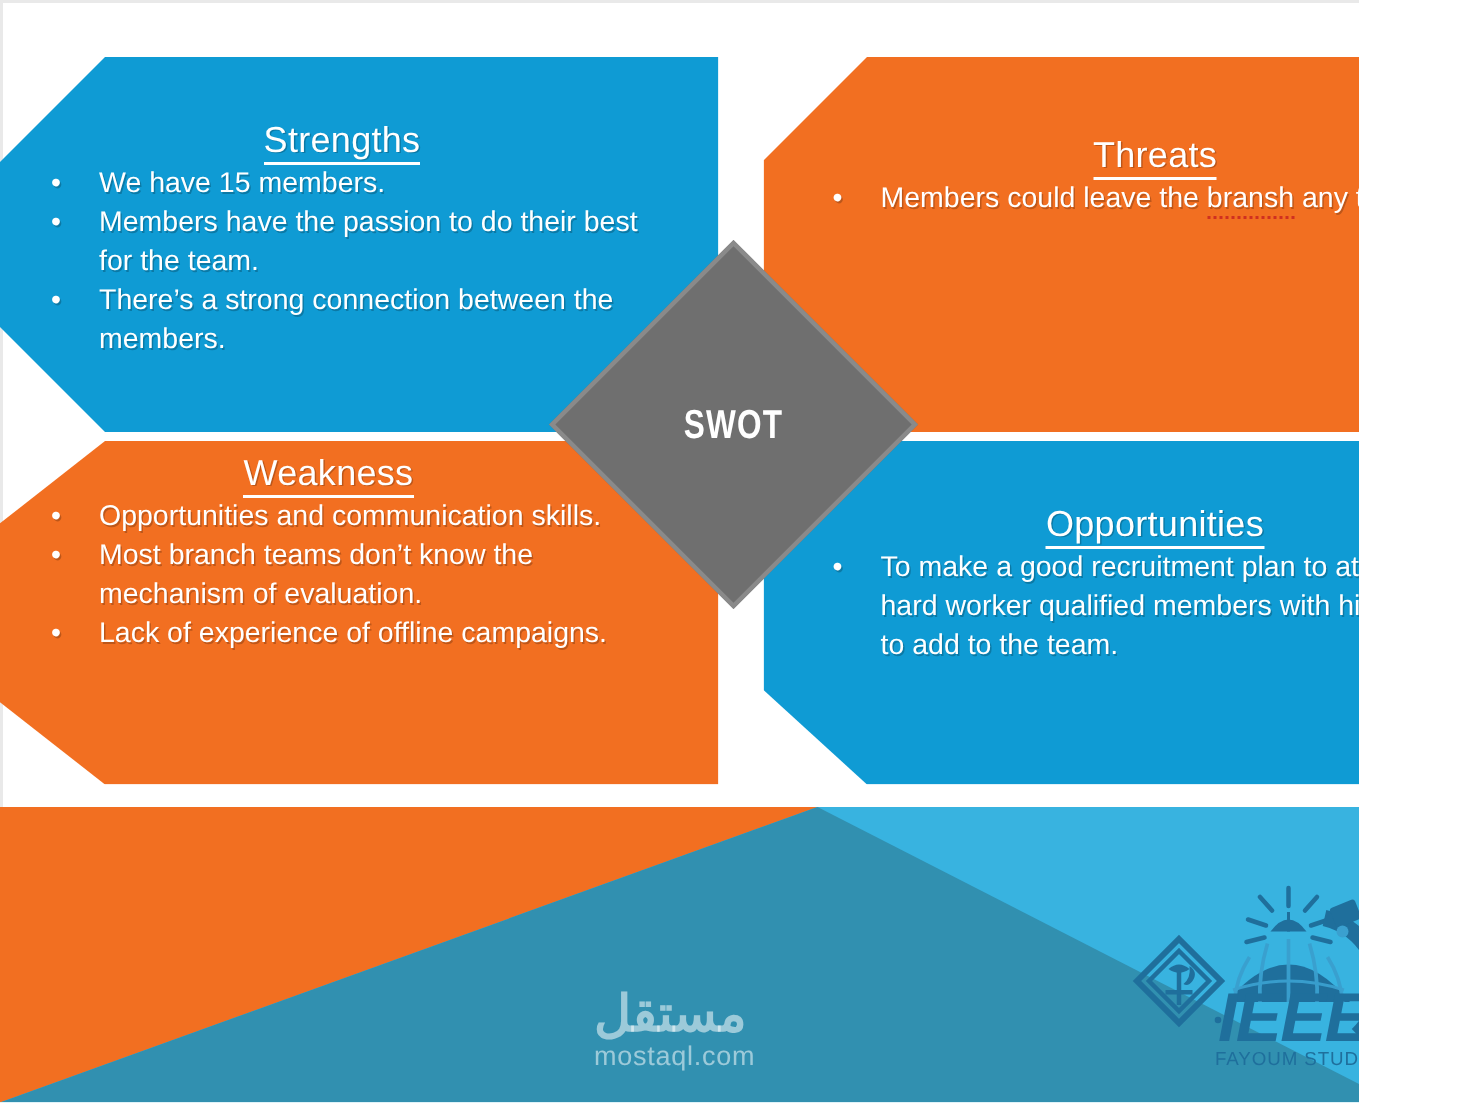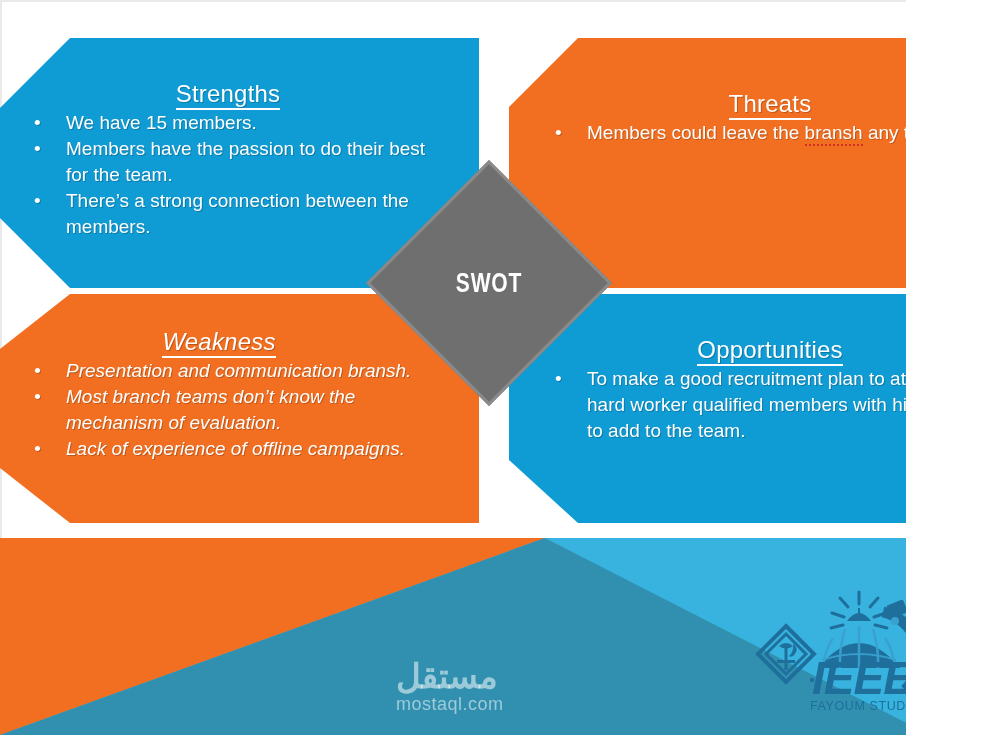--- a/index.html
+++ b/index.html
@@ -58,21 +58,21 @@
   }
   .quad-opportunities {
     left: 509px; top: 294px;
     width: 491px; height: 229px;
     clip-path: polygon(69px 0, 403px 0, 472px 62px, 472px 166px, 403px 100%, 69px 100%, 0 166px, 0 62px);
   }
 
   .quad-inner { position: absolute; }
   .quad-strengths .quad-inner      { left: 42px; top: 42px;  width: 420px; }
   .quad-threats .quad-inner        { left: 36px; top: 52px;  width: 430px; }
-  .quad-weakness .quad-inner       { left: 42px; top: 34px;  width: 420px; font-style: italic; }
+  .quad-weakness .quad-inner       { left: 42px; top: 8px;  width: 420px; }
   .quad-opportunities .quad-inner  { left: 36px; top: 42px;  width: 440px; }
 
   .quad-title {
     font-size: 24px;
     font-weight: 400;
     text-align: center;
     margin: 0 0 2px 0;
     letter-spacing: .2px;
   }
   .quad-title span {
@@ -235,21 +235,21 @@
   </div>
 
   <div class="quad quad-orange quad-weakness">
     <div class="quad-inner">
       <div class="quad-title">
         <span>Weakness</span>
       </div>
       <ul class="bullets">
         <li>
           <span class="dot">•</span>
-          <span>Presentation and communication bransh.</span>
+          <span>Opportunities and communication skills.</span>
         </li>
         <li>
           <span class="dot">•</span>
           <span>Most branch teams don’t know the mechanism of evaluation.</span>
         </li>
         <li>
           <span class="dot">•</span>
           <span>Lack of experience of offline campaigns.</span>
         </li>
       </ul>

